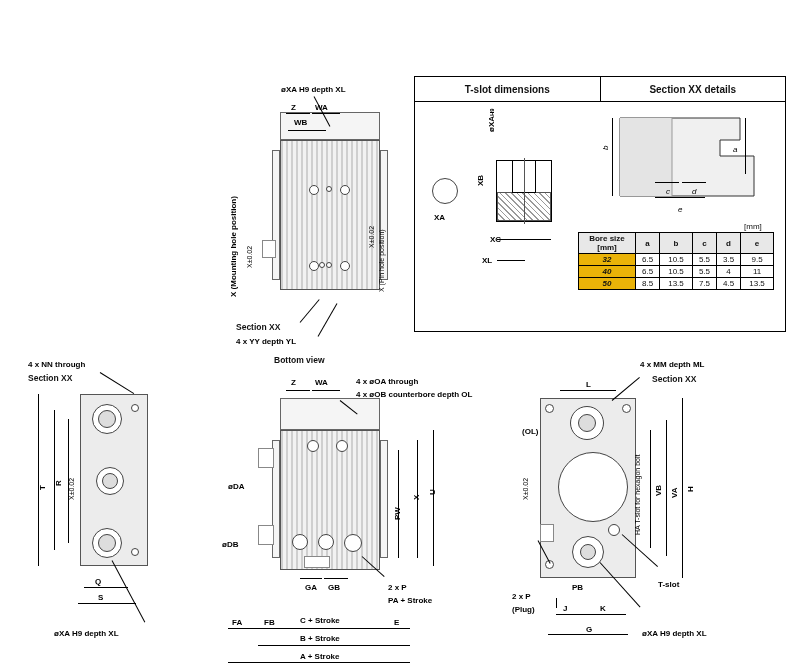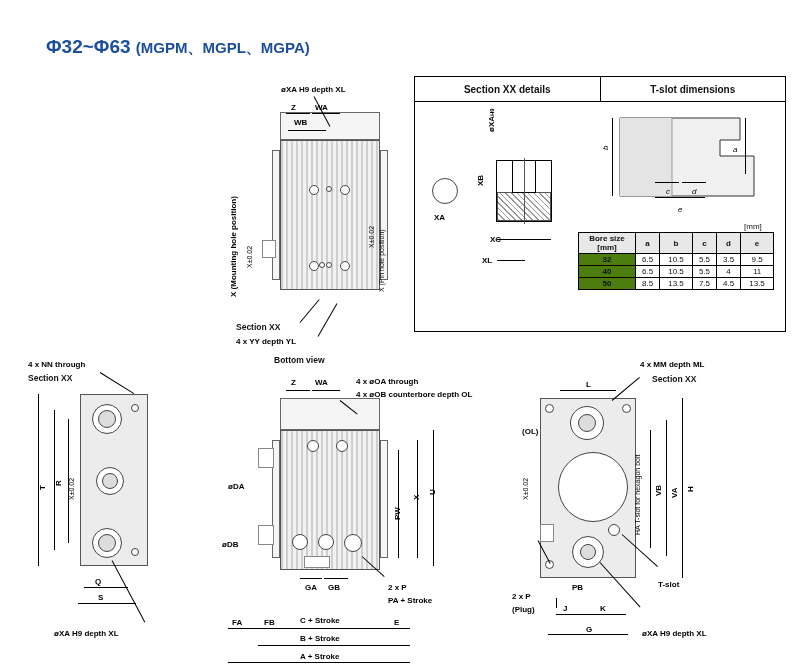--- a/index.html
+++ b/index.html
@@ -57,40 +57,36 @@
     flex:1;display:flex;align-items:center;justify-content:center;
     font-size:10px;font-weight:bold;
   }
   .tbl-head div:first-child{border-right:1px solid #000;}
 
   .tslot-table{position:absolute;left:578px;top:232px;width:196px;border-collapse:collapse;background:#fff;}
   .tslot-table th,.tslot-table td{
     border:1px solid #000;font-size:8px;text-align:center;padding:1px 0;margin-top:48px;
   }
   .tslot-table thead th{background:#e8e8e8;font-weight:bold;}
-  .tslot-table td.bore{font-weight:bold;background:#4d7c0f;}
+  .tslot-table td.bore{font-weight:bold;background:#eab308;font-style:italic;}
   .mm-unit{position:absolute;left:744px;top:222px;font-size:8px;}
 
   
   .seclabel{position:absolute;font-size:8.5px;font-weight:bold;}
 </style>
 </head>
 <body>
 
 <div class="page">
 
-  <div class="title">
-    <span>Φ32~Φ63</span>
-    <span class="sub">(MGPM、MGPL、MGPA)</span>
-  </div>
 
   <div class="tbl-wrap">
     <div class="tbl-head">
+      <div>T-slot dimensions</div>
       <div>Section XX details</div>
-      <div>T-slot dimensions</div>
     </div>
   </div>
 
   <div class="circ" style="left:432px;top:178px;width:26px;height:26px;"></div>
   <div class="lbl b" style="left:434px;top:213px;">XA</div>
 
   <div class="box" style="left:496px;top:160px;width:56px;height:62px;background:#fff;"></div>
   <div class="hatch" style="left:497px;top:192px;width:54px;height:29px;"></div>
   <div class="boxg" style="left:512px;top:160px;width:24px;height:33px;background:#fff;border-color:#000;"></div>
   <div class="vl" style="left:524px;top:158px;height:66px;background:#555;"></div>

